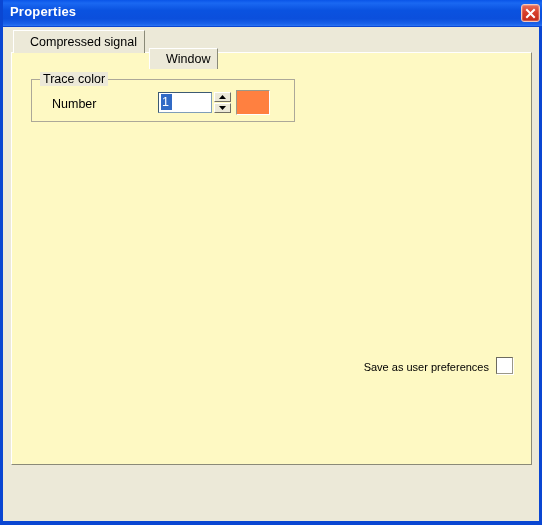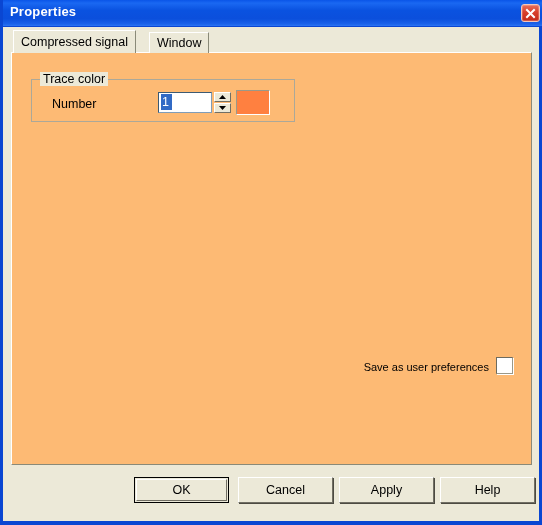--- a/index.html
+++ b/index.html
@@ -75,21 +75,21 @@
     width: 518px;
   }
   .tab {
     position: absolute;
     top: 0;
     height: 21px;
     box-sizing: border-box;
     font-size: 12.5px;
     color: #000000;
     background: #ece9d8;
-    padding: 3px 7px 0 7px;
+    padding: 3px 7px 0 16px;
     white-space: nowrap;
     cursor: default;
   }
   .tab.active {
     left: 0;
     top: -2px;
     height: 23px;
     border-left: 1px solid #ffffff;
     border-top: 1px solid #ffffff;
     border-right: 1px solid #8a8a78;
@@ -104,21 +104,21 @@
   }
 
   
   #tab-panel {
     position: absolute;
     left: 8px;
     top: 52px;
     width: 521px;
     height: 413px;
     box-sizing: border-box;
-    background: #fdba74;
+    background: #fef9c3;
     border-top: 1px solid #ffffff;
     border-left: 1px solid #ffffff;
     border-right: 1px solid #8a8a78;
     border-bottom: 1px solid #8a8a78;
   }
 
   
   .groupbox {
     position: absolute;
     box-sizing: border-box;
@@ -356,21 +356,21 @@
           <path d="M2,2 L9,9 M9,2 L2,9" stroke="#ffffff" stroke-width="2" stroke-linecap="square" fill="none"></path>
         </svg>
       </span>
     </div>
   </div>
 
   <div id="tab-strip">
     <div class="tab active" id="tab-compressed-signal">
       <span>Compressed signal</span>
     </div>
-    <div class="tab inactive" id="tab-window" style="left:136px;">
+    <div class="tab inactive" id="tab-window" style="left:136px;margin-top:16px;">
       <span>Window</span>
     </div>
   </div>
 
   <div id="tab-panel">
 
     <div class="groupbox" id="group-trace-color">
       <span class="gb-title">Trace color</span>
 
       <span class="field-label" id="number-label">Number</span>
@@ -397,28 +397,14 @@
 
       <div id="color-swatch"></div>
     </div>
 
 
 
     <span id="save-prefs-label">Save as user preferences</span>
     <div id="save-prefs-checkbox"></div>
   </div>
 
-  <div id="button-bar">
-    <div class="btn action-btn" id="ok-button">
-      <span class="inner">OK</span>
-    </div>
-    <div class="btn action-btn" id="cancel-button">
-      <span>Cancel</span>
-    </div>
-    <div class="btn action-btn" id="apply-button">
-      <span>Apply</span>
-    </div>
-    <div class="btn action-btn" id="help-button">
-      <span>Help</span>
-    </div>
-  </div>
 
 </div>
 
 </body></html>

